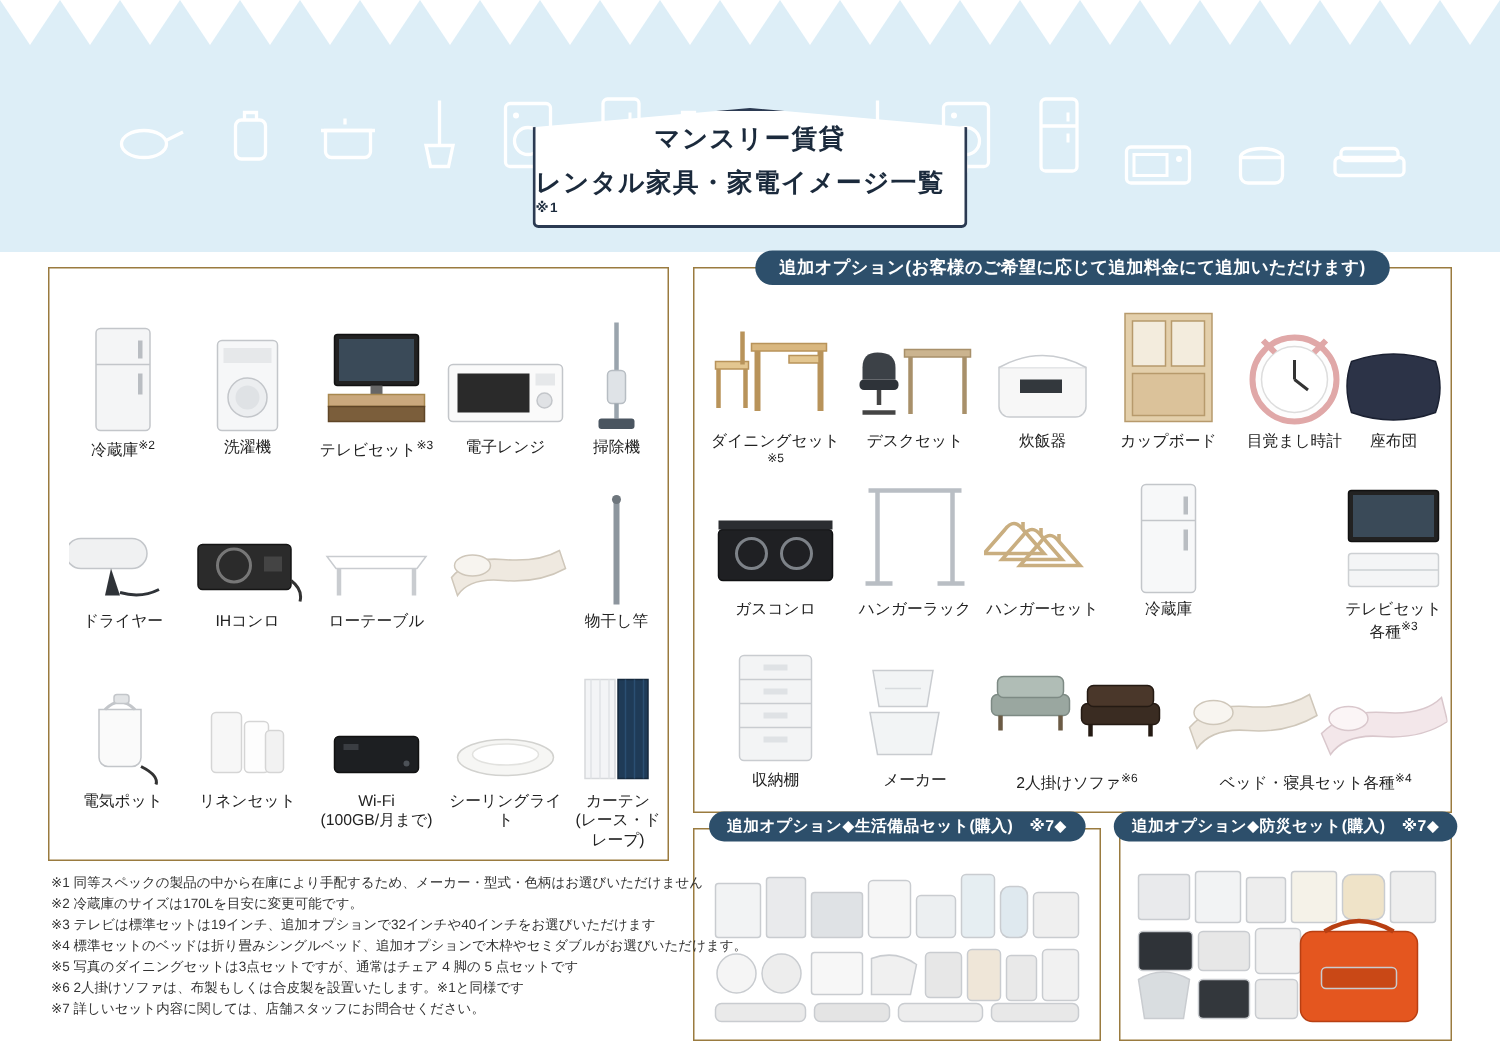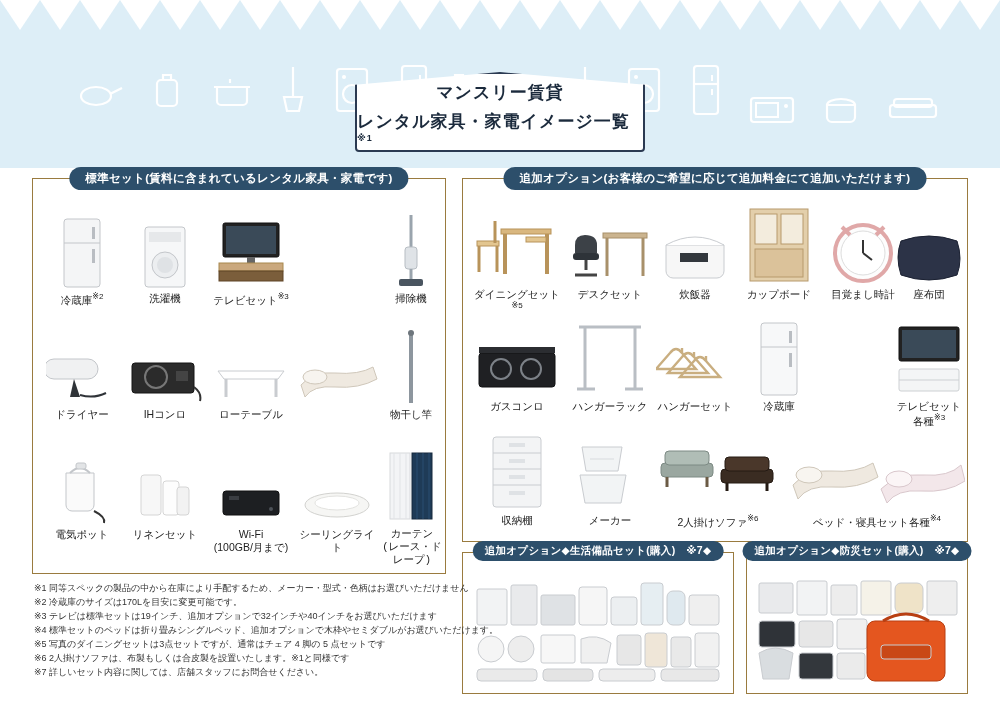--- a/index.html
+++ b/index.html
@@ -206,21 +206,20 @@
 
   <div class="title-badge">
     <div class="t1">マンスリー賃貸</div>
     <div class="t2">
       <span>レンタル家具・家電イメージ一覧</span><sup>※1</sup>
     </div>
   </div>
 </div>
 
 <div class="panel" id="panel-standard">
-  <div class="panel-title">標準セット(賃料に含まれているレンタル家具・家電です)</div>
 
   <div class="cell" style="left:10px;top:32px;width:78px;">
     <div class="art">
       <svg width="46" height="72" viewBox="0 0 46 72">
           <rect x="5" y="2" width="36" height="68" rx="3" fill="#f4f5f6" stroke="#c3c6ca"></rect>
           <path d="M5 26 h36" stroke="#c3c6ca"></path>
           <rect x="33" y="10" width="3" height="12" fill="#b9bdc2"></rect>
           <rect x="33" y="32" width="3" height="14" fill="#b9bdc2"></rect>
         </svg>
     </div>
@@ -242,20 +241,31 @@
       <svg width="80" height="70" viewBox="0 0 80 70">
           <rect x="12" y="4" width="56" height="34" rx="2" fill="#222" stroke="#111"></rect>
           <rect x="15" y="7" width="50" height="28" fill="#3a4a58"></rect>
           <rect x="36" y="38" width="8" height="6" fill="#666"></rect>
           <rect x="8" y="44" width="64" height="8" fill="#caa87d" stroke="#a8884f"></rect>
           <rect x="8" y="52" width="64" height="10" fill="#7b5e3b" stroke="#5f4527"></rect>
         </svg>
     </div>
     <div class="cap"><span>テレビセット</span><sup>※3</sup></div>
   </div>
+  <div class="cell" style="left:262px;top:32px;width:84px;">
+    <div class="art">
+      <svg width="82" height="56" viewBox="0 0 82 56">
+          <rect x="3" y="10" width="76" height="38" rx="3" fill="#fafafa" stroke="#c3c6ca"></rect>
+          <rect x="9" y="16" width="48" height="26" fill="#2a2a2a"></rect>
+          <rect x="61" y="16" width="13" height="8" fill="#e6e8ea"></rect>
+          <circle cx="67" cy="34" r="5" fill="#e0e2e5" stroke="#c3c6ca"></circle>
+        </svg>
+    </div>
+    <div class="cap"><span>電子レンジ</span></div>
+  </div>
   <div class="cell" style="left:348px;top:32px;width:60px;">
     <div class="art">
       <svg width="44" height="76" viewBox="0 0 44 76">
           <path d="M22 2 v34" stroke="#9aa4ad" stroke-width="3"></path>
           <rect x="16" y="34" width="12" height="22" rx="3" fill="#dfe3e7" stroke="#b7bdc3"></rect>
           <path d="M22 56 v10" stroke="#9aa4ad" stroke-width="3"></path>
           <rect x="10" y="66" width="24" height="7" rx="2" fill="#4a5560"></rect>
         </svg>
     </div>
     <div class="cap"><span>掃除機</span></div>
@@ -343,21 +353,21 @@
   </div>
   <div class="cell" style="left:262px;top:268px;width:84px;">
     <div class="art">
       <svg width="76" height="46" viewBox="0 0 76 46">
           <ellipse cx="38" cy="26" rx="32" ry="12" fill="#f6f6f4" stroke="#d2d2cf"></ellipse>
           <ellipse cx="38" cy="24" rx="22" ry="7" fill="#ffffff" stroke="#e2e2df"></ellipse>
         </svg>
     </div>
     <div class="cap"><span>シーリングライト</span></div>
   </div>
-  <div class="cell" style="left:348px;top:268px;width:62px;font-family:Liberation Mono, monospace;">
+  <div class="cell" style="left:348px;top:268px;width:62px;">
     <div class="art">
       <svg width="56" height="76" viewBox="0 0 56 76">
           <rect x="6" y="4" width="20" height="66" fill="#f3f4f6" stroke="#d7d9dc"></rect>
           <rect x="28" y="4" width="20" height="66" fill="#1f3b57" stroke="#16293c"></rect>
           <path d="M10 4 v66 M16 4 v66 M22 4 v66" stroke="#e1e3e6"></path>
           <path d="M33 4 v66 M39 4 v66 M45 4 v66" stroke="#2b4f72"></path>
         </svg>
     </div>
     <div class="cap"><span>カーテン
 (レース・ドレープ)</span></div>

